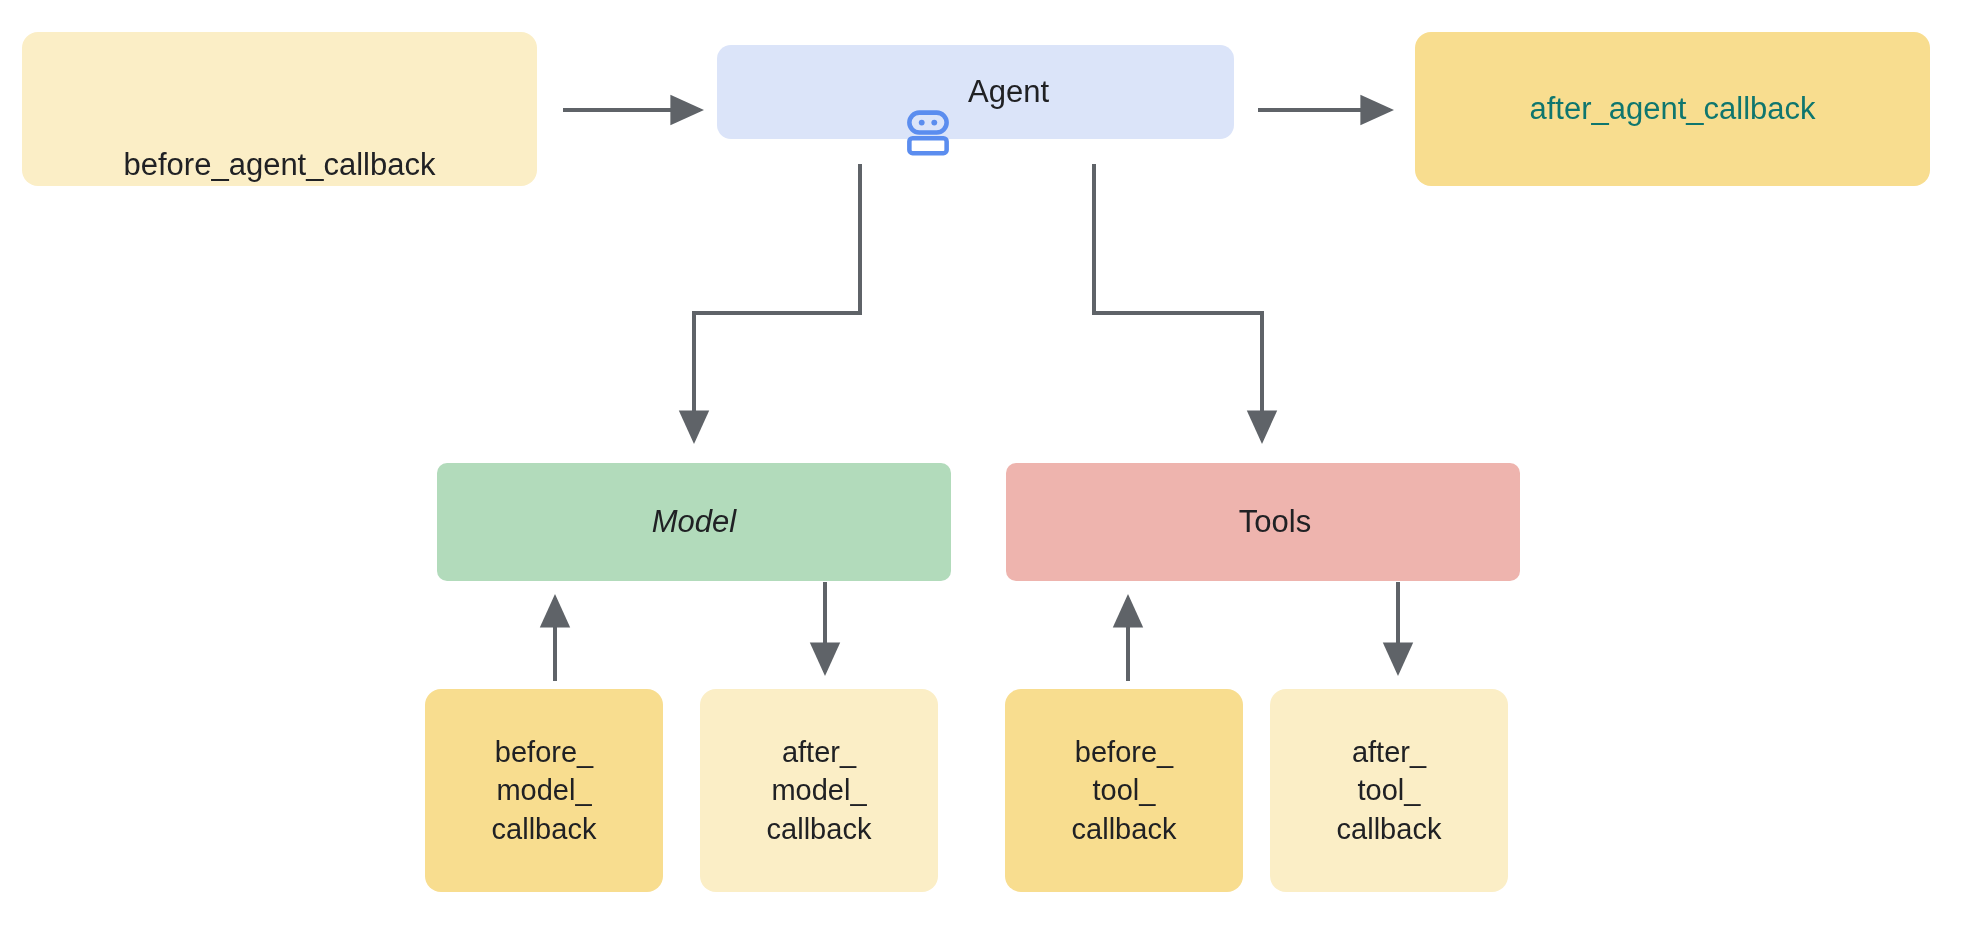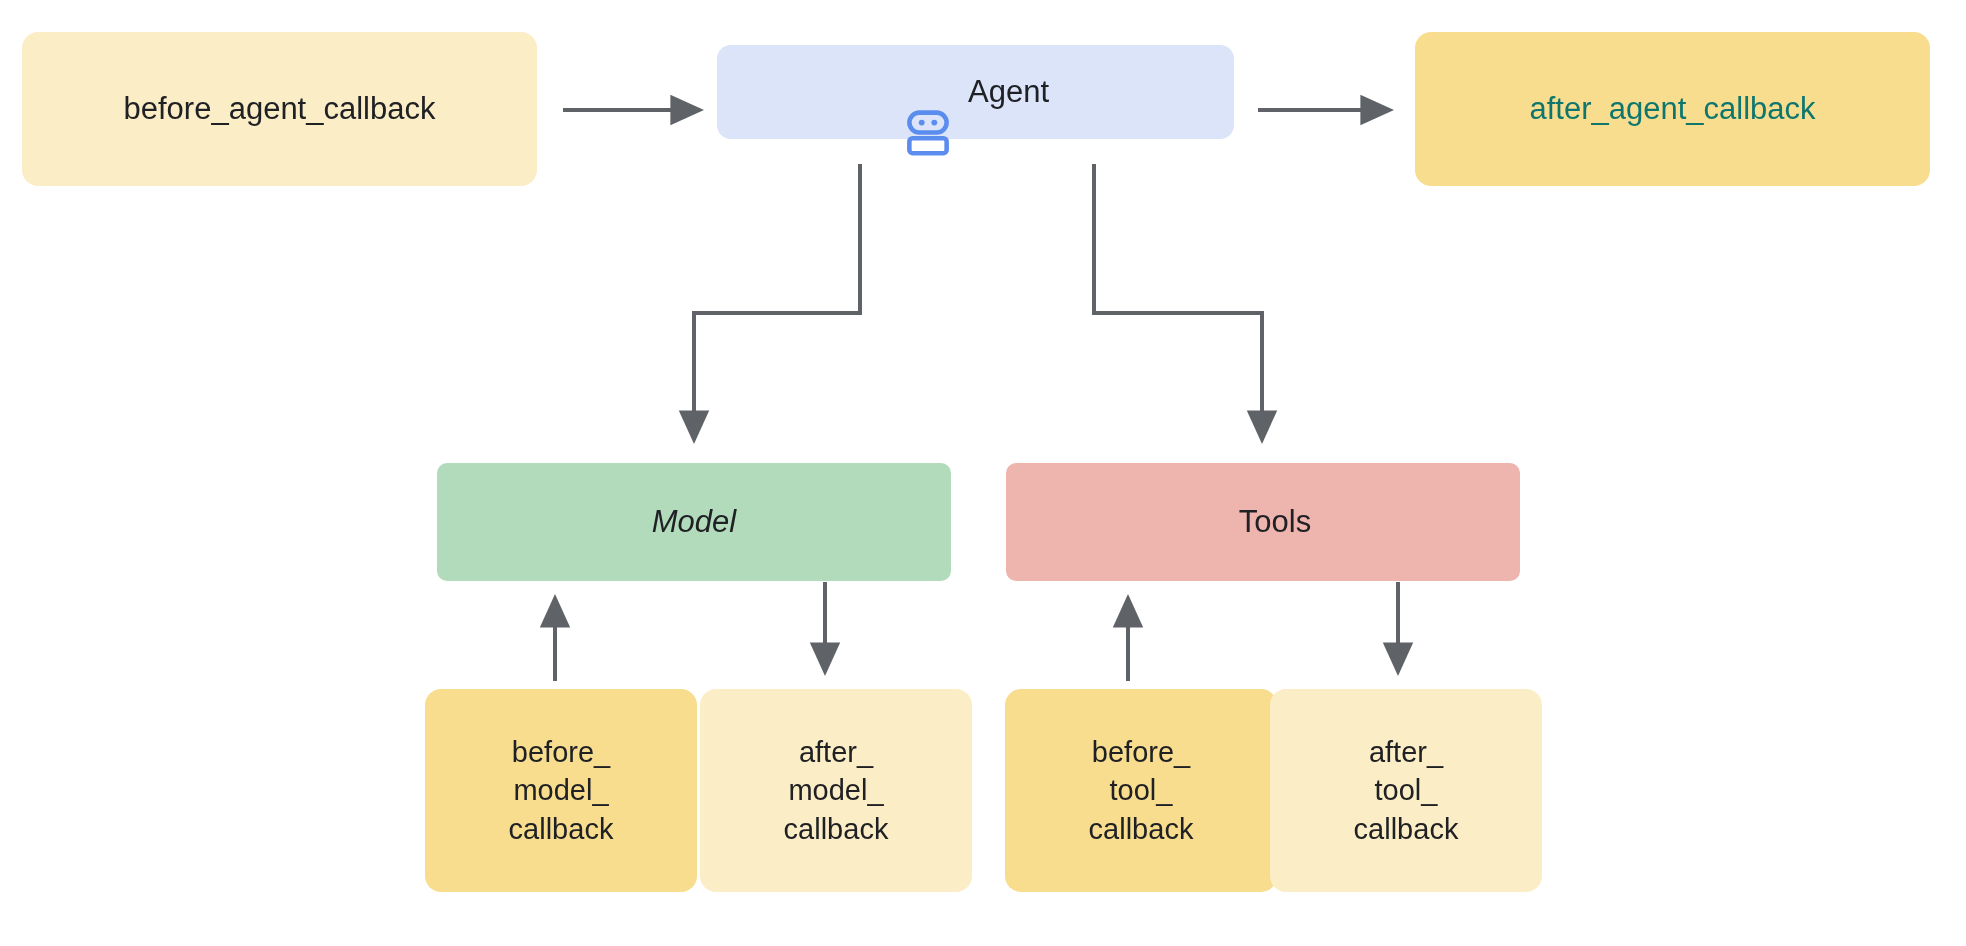--- a/index.html
+++ b/index.html
@@ -35,20 +35,21 @@
     display: block;
     white-space: pre-line;
   }
 
   
   #node-before-agent {
     left: 22px;  top: 32px;
     width: 515px; height: 154px;
     border-radius: 16px;
     font-size: 31px;
+    align-items: flex-end;
   }
   #node-agent {
     left: 717px; top: 45px;
     width: 517px; height: 94px;
     border-radius: 14px;
     font-size: 31px;
     gap: 14px;
   }
   #node-after-agent {
     left: 1415px; top: 32px;
@@ -66,21 +67,21 @@
   }
   #node-tools {
     left: 1006px; top: 463px;
     width: 514px; height: 118px;
     border-radius: 10px;
     font-size: 31px;
   }
 
   
   .leaf {
-    width: 272px;
+    width: 238px;
     height: 203px;
     border-radius: 16px;
     font-size: 29px;
     top: 689px;
   }
   #node-before-model { left: 425px; }
   #node-after-model  { left: 700px; }
   #node-before-tool  { left: 1005px; }
   #node-after-tool   { left: 1270px; }
 

